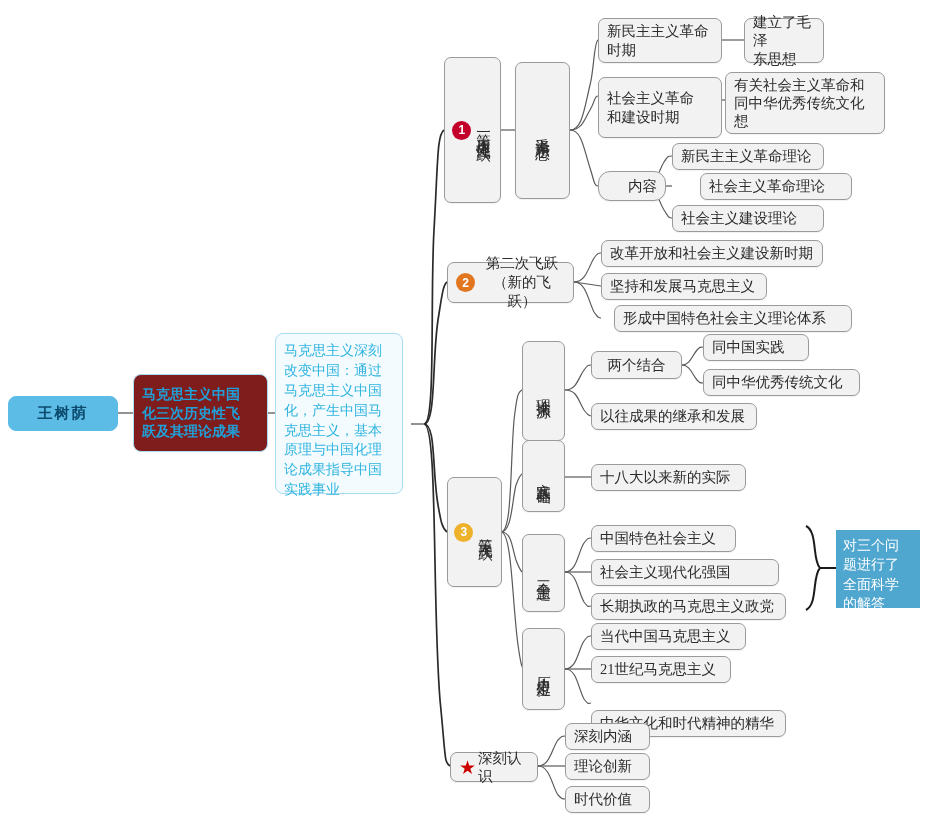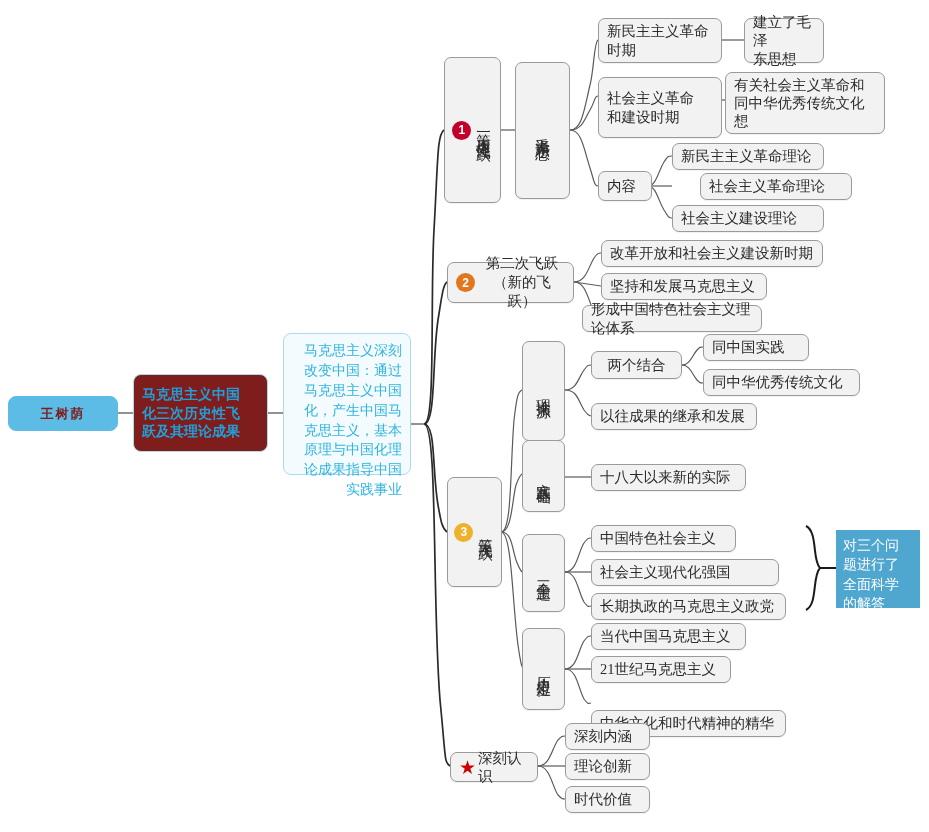--- a/index.html
+++ b/index.html
@@ -50,23 +50,23 @@
     justify-content: center;
     align-items: center;
     letter-spacing: 2px;
     padding: 7px 4px;
   }
   
   .rootblue {
     background: #5cbce6;
     border: 1px solid #5cbce6;
     border-radius: 8px;
-    color: #7f1d1d;
+    color: #0c4a6e;
     font-weight: bold;
-    font-size: 13px;
+    font-size: 15px;
     letter-spacing: 2px;
     justify-content: center;
     font-family: "Liberation Sans", sans-serif;
   }
   
   .blueout {
     background: #7f1d1d;
     border: 1px solid #a9dcf0;
     border-radius: 8px;
     color: #20a0d8;
@@ -230,21 +230,21 @@
   <div class="node rootblue" style="left:8px; top:396px; width:110px; height:35px;">
     <span>王树荫</span>
   </div>
 
   <div class="node blueout" style="left:133px; top:374px; width:135px; height:78px;">
     <span class="htext">马克思主义中国
 化三次历史性飞
 跃及其理论成果</span>
   </div>
 
-  <div class="node blueout2" style="left:283px; top:333px; width:128px; height:142px;text-align:right;">
+  <div class="node blueout2" style="left:275px; top:333px; width:128px; height:161px;">
     <span>马克思主义深刻改变中国：通过马克思主义中国化，产生中国马克思主义，基本原理与中国化理论成果指导中国实践事业</span>
   </div>
 
   <div class="node gnode vwrap" style="left:444px; top:57px; width:57px; height:146px;">
     <span class="badge badge-1">1</span>
     <span class="vtext">第一次历史性飞跃</span>
   </div>
 
   <div class="node gnode vert" style="left:515px; top:62px; width:55px; height:137px;">
     <span>毛泽东思想</span>
@@ -262,21 +262,21 @@
   <div class="node gnode" style="left:598px; top:77px; width:124px; height:61px;">
     <span class="htext">社会主义革命
 和建设时期</span>
   </div>
   <div class="node gnode" style="left:725px; top:72px; width:160px; height:62px;">
     <span class="htext">有关社会主义革命和
 同中华优秀传统文化
 想</span>
   </div>
 
-  <div class="node gnode" style="left:598px; top:171px; width:54px; height:30px; justify-content:flex-start;">
+  <div class="node gnode" style="left:598px; top:171px; width:68px; height:30px; justify-content:flex-end;border-radius:12px;">
     <span>内容</span>
   </div>
   <div class="node gnode" style="left:672px; top:143px; width:152px; height:27px;">
     <span>新民主主义革命理论</span>
   </div>
   <div class="node gnode" style="left:700px; top:173px; width:152px; height:27px;">
     <span>社会主义革命理论</span>
   </div>
   <div class="node gnode" style="left:672px; top:205px; width:152px; height:27px;">
     <span>社会主义建设理论</span>
@@ -288,21 +288,21 @@
       <span class="n2text htext">第二次飞跃
 （新的飞跃）</span>
     </div>
   </div>
   <div class="node gnode" style="left:601px; top:240px; width:222px; height:27px;">
     <span>改革开放和社会主义建设新时期</span>
   </div>
   <div class="node gnode" style="left:601px; top:273px; width:166px; height:27px;">
     <span>坚持和发展马克思主义</span>
   </div>
-  <div class="node gnode" style="left:582px; top:305px; width:180px; height:27px;">
+  <div class="node gnode" style="left:614px; top:305px; width:238px; height:27px;">
     <span>形成中国特色社会主义理论体系</span>
   </div>
 
   <div class="node gnode vwrap" style="left:447px; top:477px; width:55px; height:110px;">
     <span class="badge badge-3">3</span>
     <span class="vtext">第三次飞跃</span>
   </div>
 
   <div class="node gnode vert" style="left:522px; top:341px; width:43px; height:100px;">
     <span>理论来源</span>

